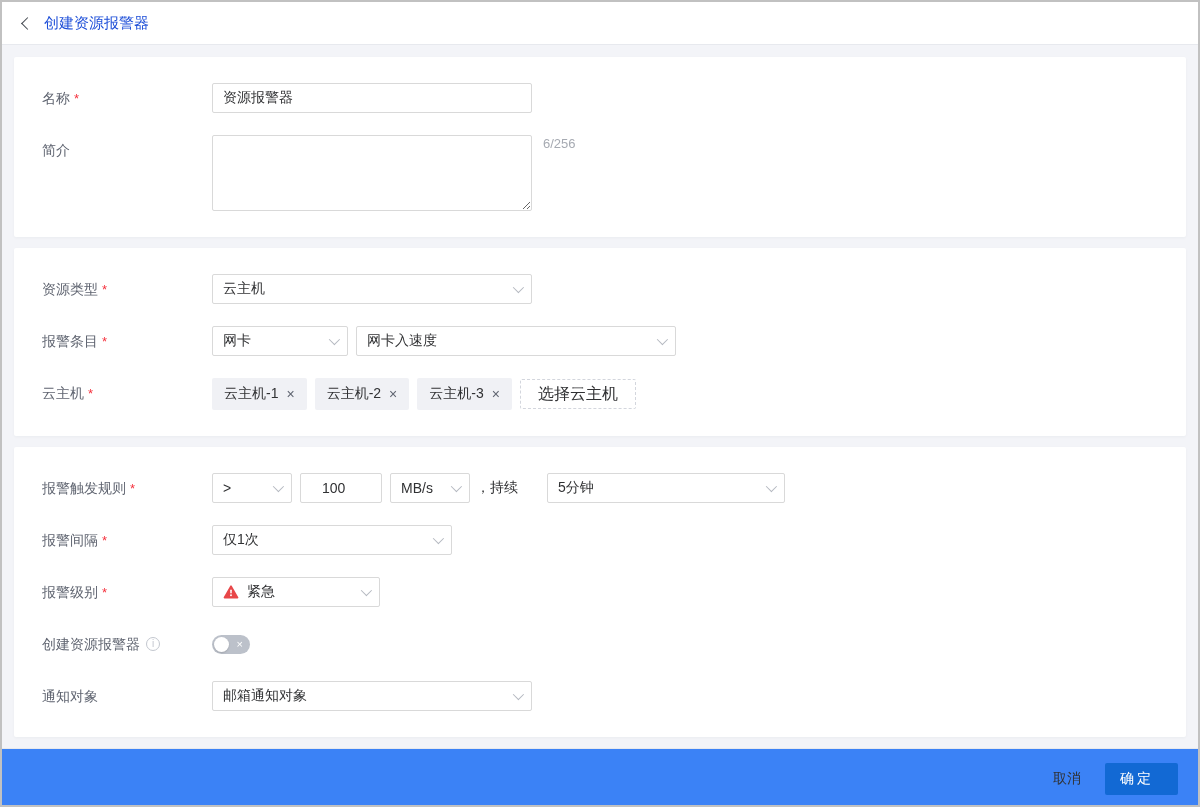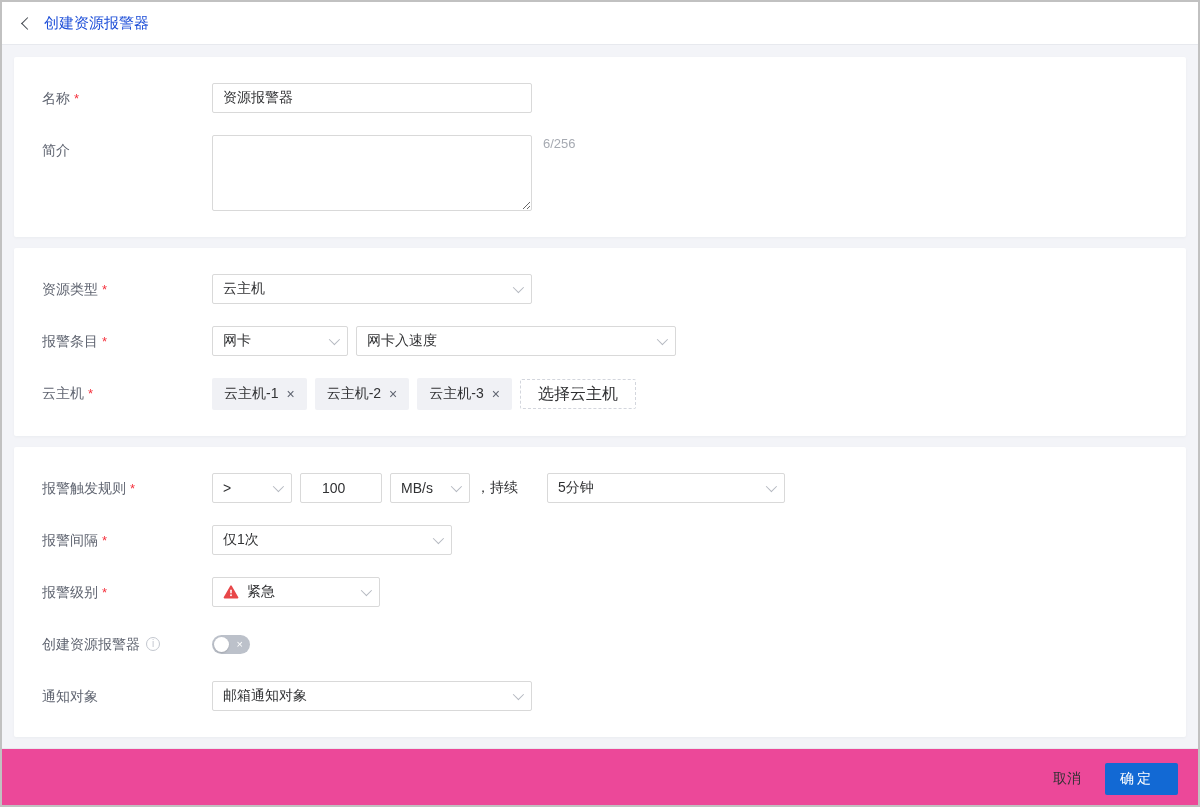--- a/index.html
+++ b/index.html
@@ -126,21 +126,21 @@
     position: absolute; left: 2px; top: 2px;
     width: 15px; height: 15px; border-radius: 50%;
     background: #fff; box-shadow: 0 1px 2px rgba(0,0,0,0.15);
   }
   .toggle-off-x {
     position: absolute; right: 7px; top: 0;
     color: #fff; font-size: 11px; line-height: 19px;
   }
   
   .footer {
-    flex: 0 0 60px; background: #ec4899;
+    flex: 0 0 60px; background: #3b82f6;
     border-top: 1px solid #e7e9ee;
     display: flex; align-items: center; justify-content: flex-end;
     padding-right: 20px; gap: 24px;
   }
   .cancel-btn {
     background: transparent; border: none; cursor: pointer;
     font-size: 14px; color: #303133;
     font-family: "Liberation Sans", "DejaVu Sans", sans-serif;
   }
   .confirm-btn {

